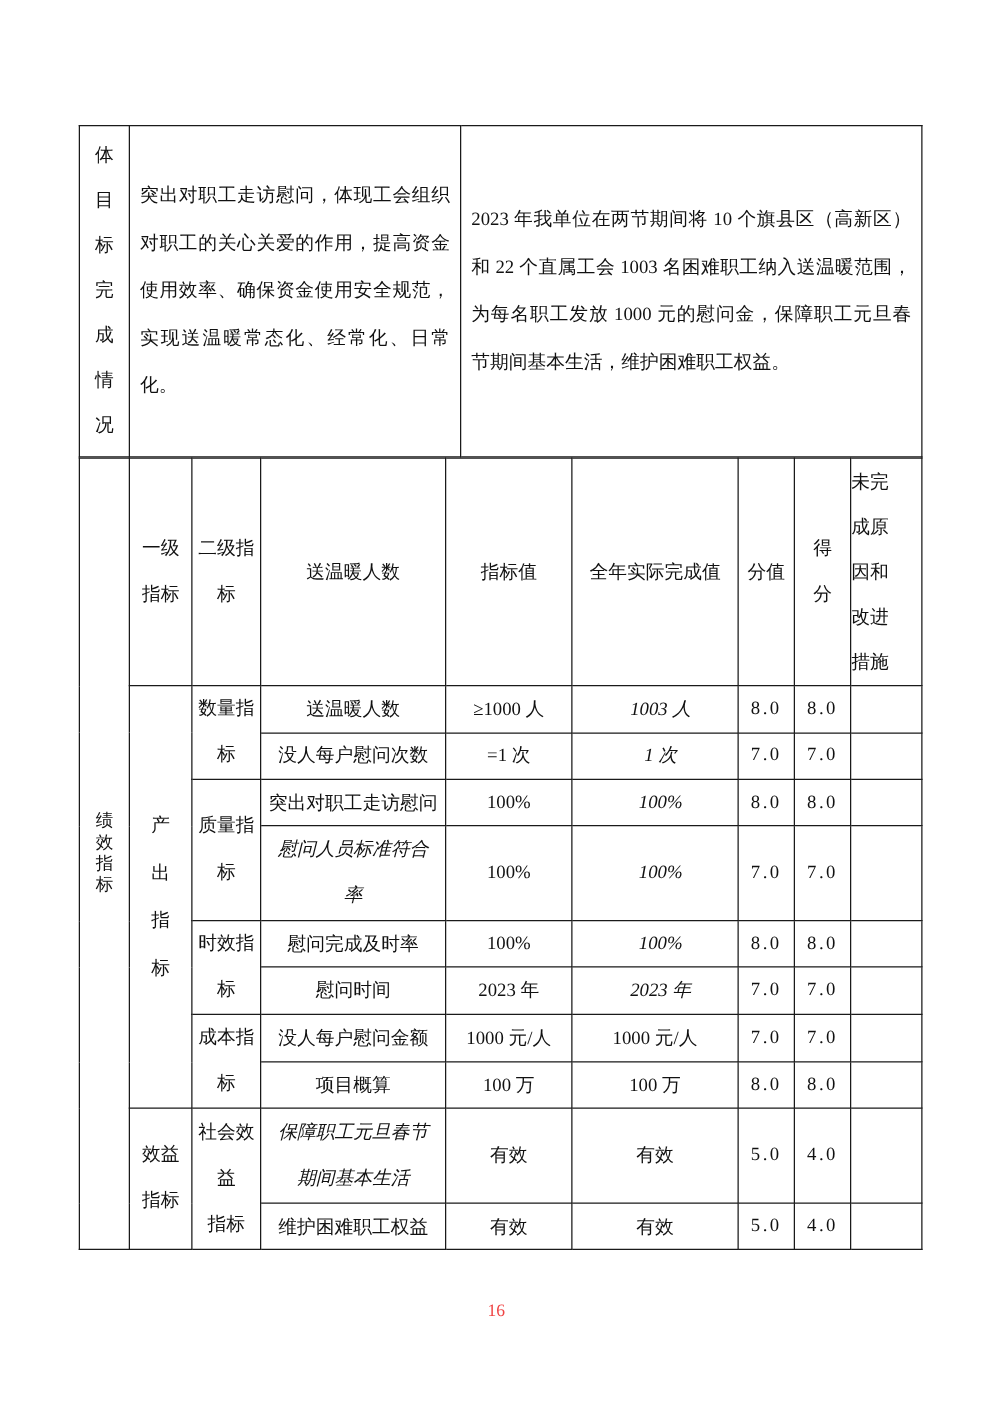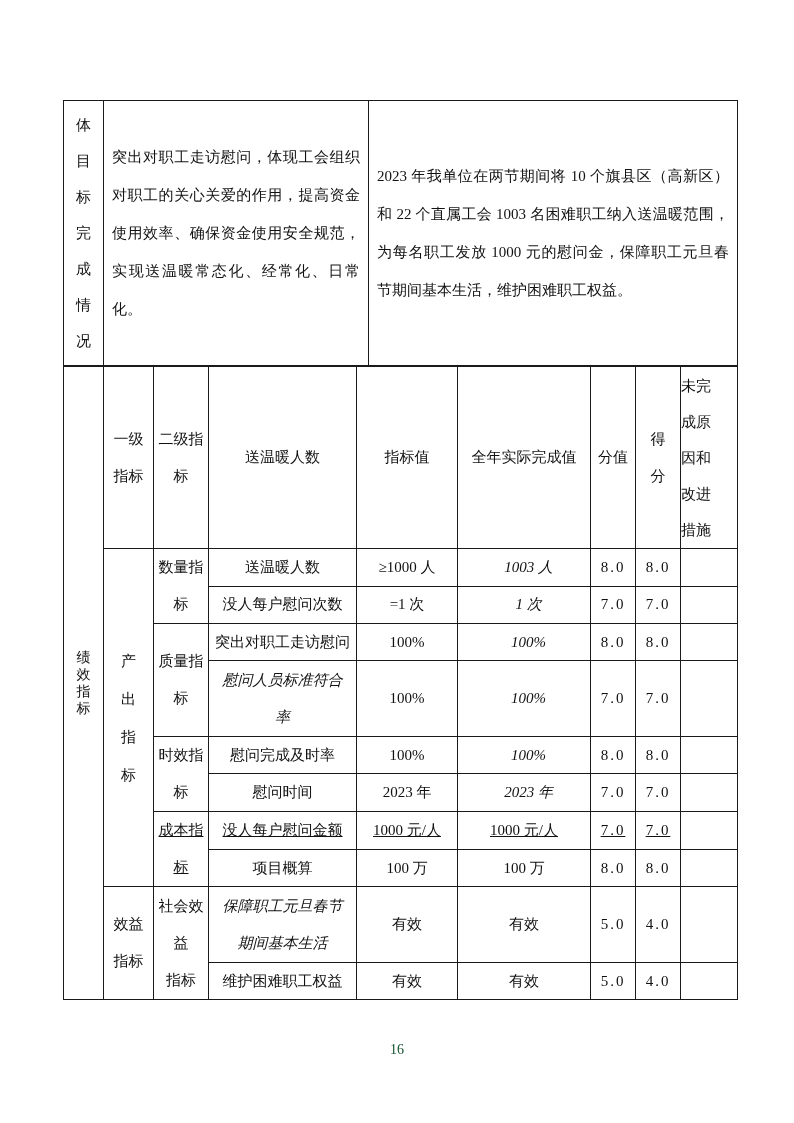--- a/index.html
+++ b/index.html
@@ -24,21 +24,21 @@
   
   .t2 td { text-align:center; }
   .lines div { line-height:37px; text-align:center; }
   .reason-lines div { line-height:36px; text-align:left; }
   .al { text-align:left; padding-left:9px;font-style:italic; }
   .num { letter-spacing:2px; }
   .wrap2 div { line-height:37px; text-align:center;font-style:italic; }
 
   .pagenum {
     position:absolute; left:0; right:0; top:1042px;
-    text-align:center; font-size:14px; color:#14532d;
+    text-align:center; font-size:14px; color:#ef4444;
   }
 </style>
 </head>
 <body>
 
 <div class="sheet">
 
   <table class="t1">
     <colgroup>
         <col style="width:40px">
@@ -198,21 +198,21 @@
 
     <tr style="height:38px;">
       <td>慰问时间</td>
       <td>2023 年</td>
       <td class="al">2023 年</td>
       <td class="num">7.0</td>
       <td class="num">7.0</td>
       <td></td>
     </tr>
 
-    <tr style="height:38px;text-decoration:underline;">
+    <tr style="height:38px;">
       <td rowspan="2">
         <div class="lines">
           <div>成本指</div>
           <div>标</div>
         </div>
       </td>
       <td>没人每户慰问金额</td>
       <td>1000 元/人</td>
       <td>1000 元/人</td>
       <td class="num">7.0</td>

